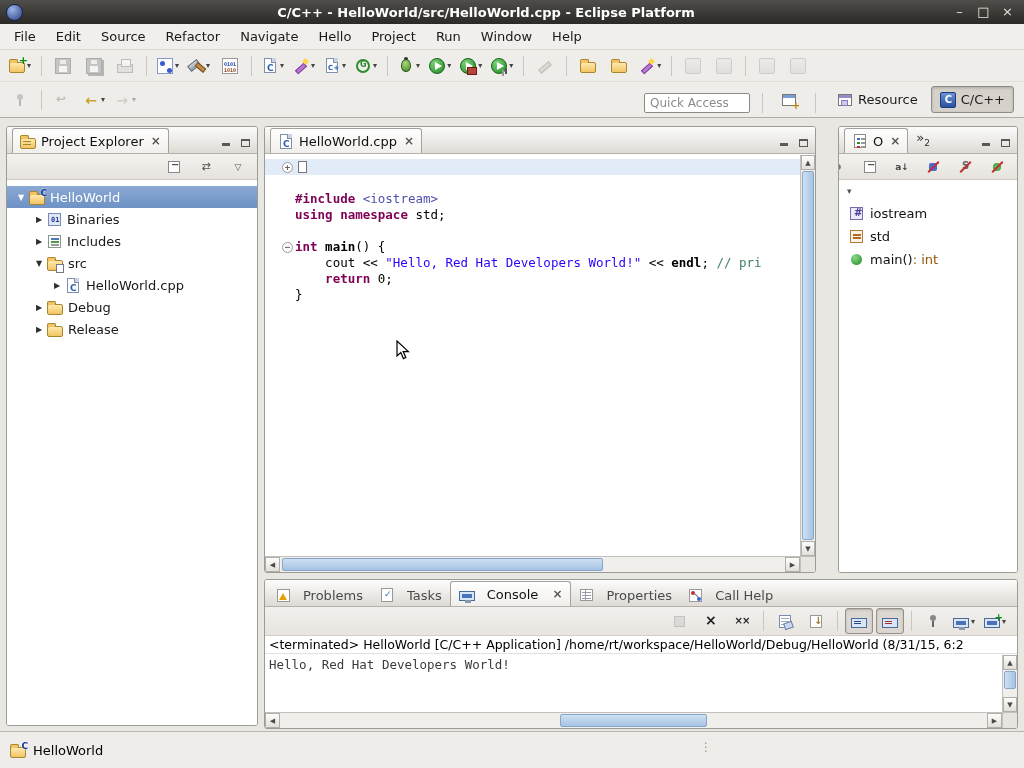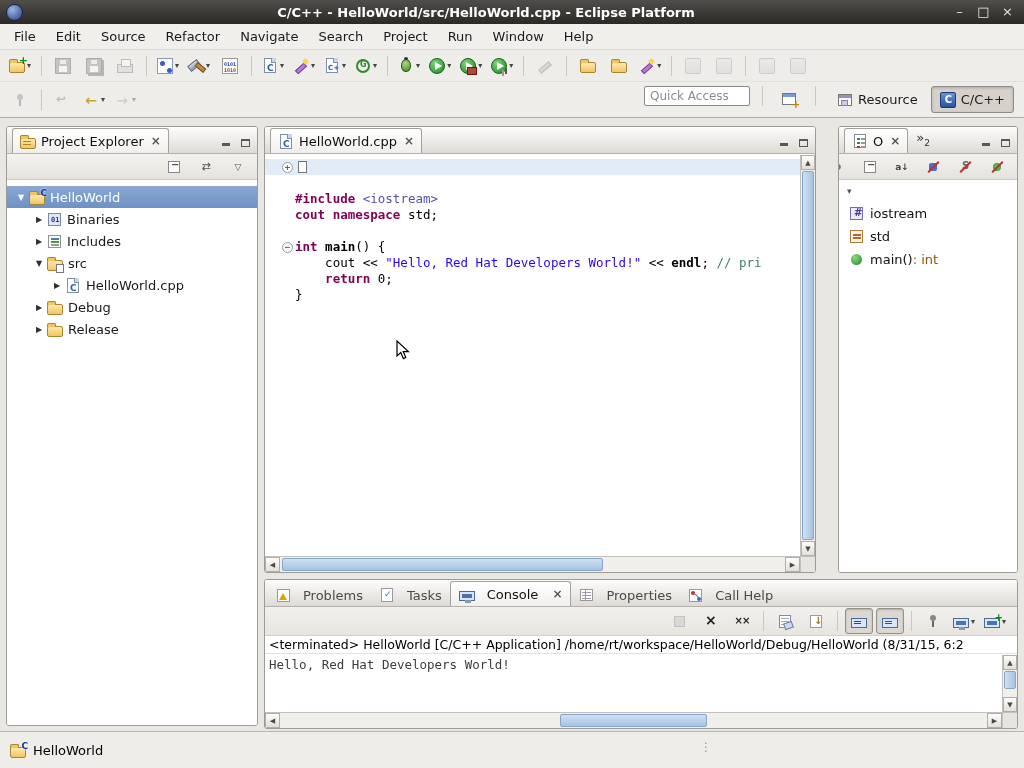--- a/index.html
+++ b/index.html
@@ -17,21 +17,21 @@
   .menubar{height:26px;background:#f1efec;border-bottom:1px solid #dbd9d4;display:flex;align-items:center;padding:0 4px;box-sizing:border-box;}
   .menu-item{padding:0 10px;line-height:25px;color:#1a1a1a;}
   .toolbar{display:flex;align-items:center;padding:0 6px;gap:3px;background:#efedea;box-sizing:border-box;}
   #toolbar1{height:32px;border-bottom:1px solid #e2e0db;}
   #toolbar2{height:36px;border-bottom:1px solid #aeaca7;}
   .tbtn{height:24px;min-width:22px;display:inline-flex;align-items:center;justify-content:center;padding:0 2px;border-radius:3px;gap:1px;border:1px solid transparent;}
   .tbtn.disabled{opacity:.4;filter:grayscale(.9);}
   .tbtn.pressed{background:#dcd8d1;border:1px solid #949188;box-shadow:inset 0 1px 2px rgba(0,0,0,.2);}
   .dd{font-size:8px;color:#444;margin-left:1px;}
   .tsep{width:1px;height:20px;background:#c9c7c2;margin:0 4px;flex:none;}
-  .qa-wrap{margin-left:auto;display:flex;align-items:flex-start;gap:8px;padding-right:4px;padding-left:24px;}
+  .qa-wrap{margin-left:auto;display:flex;align-items:flex-end;gap:8px;padding-right:4px;padding-left:24px;}
   .qa-input{width:106px;height:20px;border:1px solid #8d8b86;border-radius:2px;font:12px "DejaVu Sans",sans-serif;padding:0 5px;color:#333;background:#fff;box-sizing:border-box;}
   .qa-input::placeholder{color:#8b8b8b;}
   .persp-btn{display:inline-flex;align-items:center;gap:5px;height:25px;padding:0 8px;border-radius:3px;color:#1c1c1c;border:1px solid transparent;}
   .persp-btn.active{background:#d6d2cb;border:1px solid #8f8d89;box-shadow:inset 0 1px 3px rgba(0,0,0,.2);}
 
   
   .workbench{position:relative;height:613px;background:#e9e7e2;}
   .view{position:absolute;border:1px solid #9d9b97;border-radius:3px;background:#fff;overflow:hidden;box-sizing:border-box;}
   .view-header{height:27px;background:linear-gradient(#fcfcfb,#dedbd5);border-bottom:1px solid #b4b1ac;display:flex;align-items:flex-end;padding:0 3px;box-sizing:border-box;}
   .vtab{display:inline-flex;align-items:center;gap:5px;height:24px;padding:0 7px;background:linear-gradient(#ffffff,#f1efec);border:1px solid #a3a19d;border-bottom:none;border-radius:3px 3px 0 0;margin-left:2px;font-size:13px;color:#111;white-space:nowrap;}
@@ -214,21 +214,21 @@
         <span class="wc">×</span>
       </div>
   </div>
 
   <div class="menubar" id="menubar">
       <span class="menu-item">File</span>
       <span class="menu-item">Edit</span>
       <span class="menu-item">Source</span>
       <span class="menu-item">Refactor</span>
       <span class="menu-item">Navigate</span>
-      <span class="menu-item">Search</span>
+      <span class="menu-item">Hello</span>
       <span class="menu-item">Project</span>
       <span class="menu-item">Run</span>
       <span class="menu-item">Window</span>
       <span class="menu-item">Help</span>
     </div>
 
   <div class="toolbar" id="toolbar1">
       <span class="tbtn">
         <span class="ic ic-new-wizard"></span>
         <span class="dd">▾</span>
@@ -444,21 +444,21 @@
           <div class="code-line">
             <span class="gutter"></span>
             <span class="code-text"></span>
           </div>
           <div class="code-line">
             <span class="gutter"></span>
             <span class="code-text"><span class="tk-directive">#include</span><span class="tk-plain"> </span><span class="tk-header">&lt;iostream&gt;</span></span>
           </div>
           <div class="code-line">
             <span class="gutter"></span>
-            <span class="code-text"><span class="tk-keyword">cout</span><span class="tk-plain"> </span><span class="tk-keyword">namespace</span><span class="tk-plain"> std;</span></span>
+            <span class="code-text"><span class="tk-keyword">using</span><span class="tk-plain"> </span><span class="tk-keyword">namespace</span><span class="tk-plain"> std;</span></span>
           </div>
           <div class="code-line">
             <span class="gutter"></span>
             <span class="code-text"></span>
           </div>
           <div class="code-line">
             <span class="gutter">
               <span class="fold-icon">−</span>
             </span>
             <span class="code-text"><span class="tk-keyword">int</span><span class="tk-plain"> </span><span class="tk-bold">main</span><span class="tk-plain">() {</span></span>

